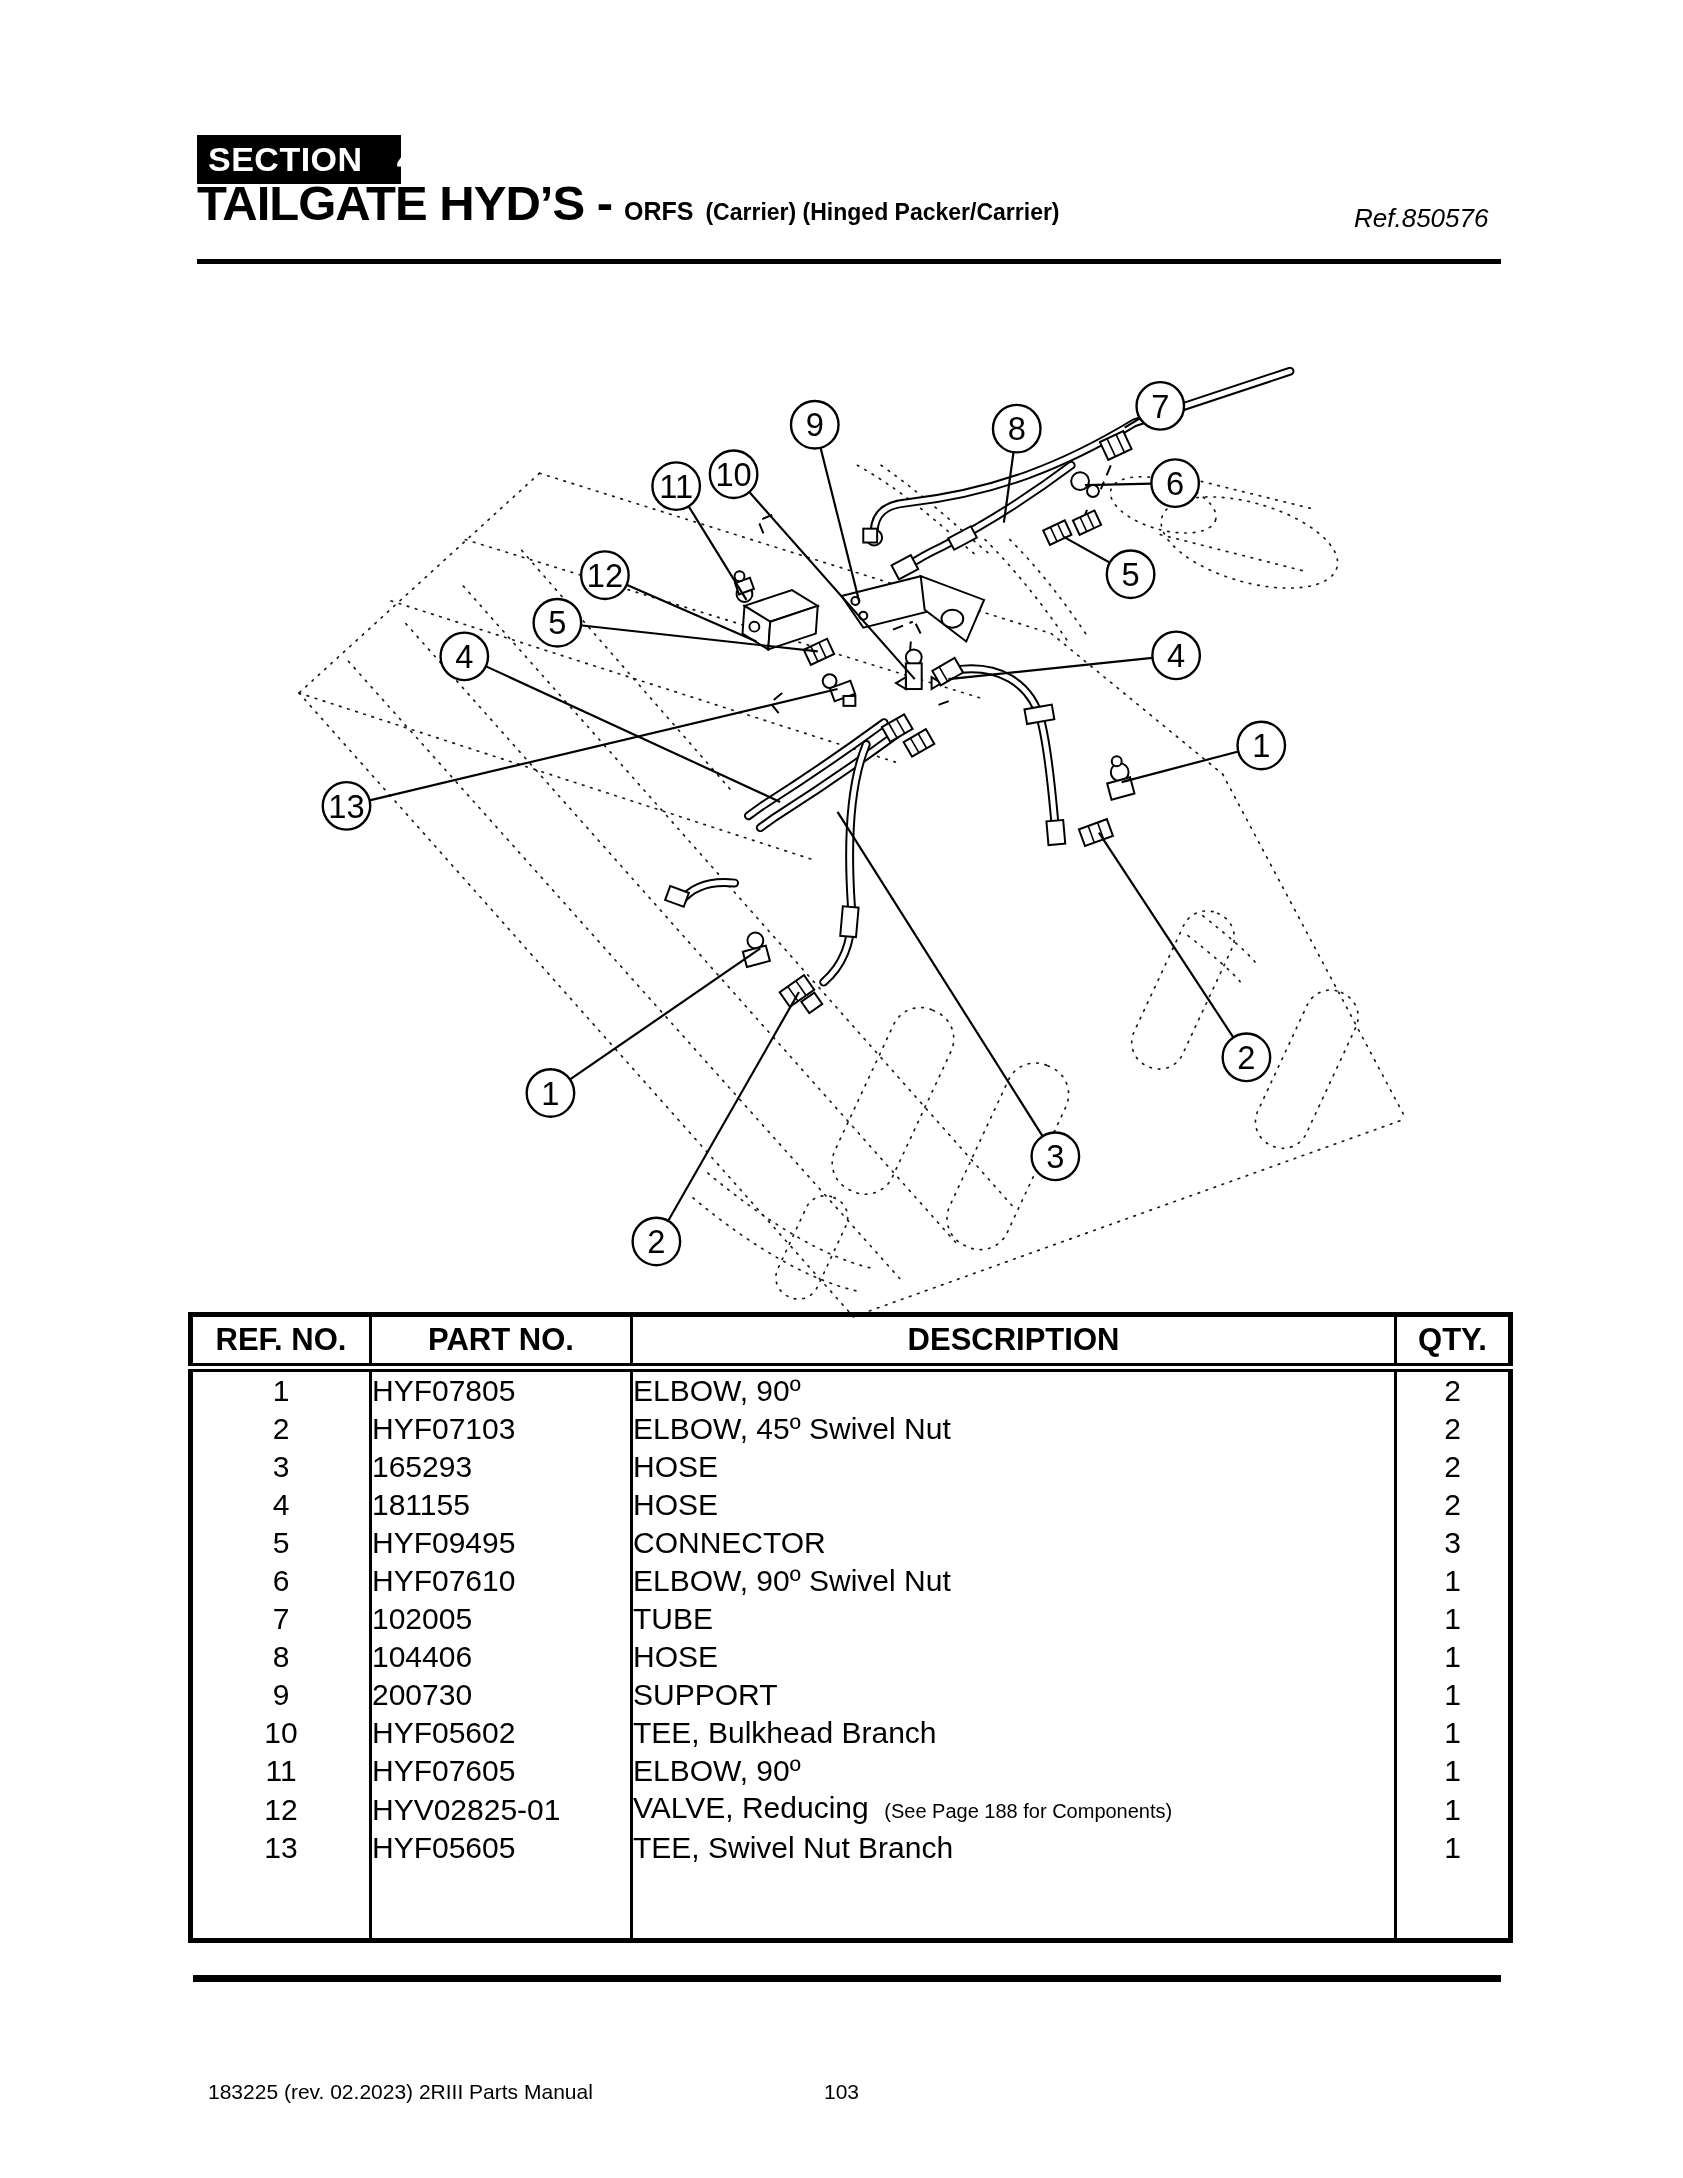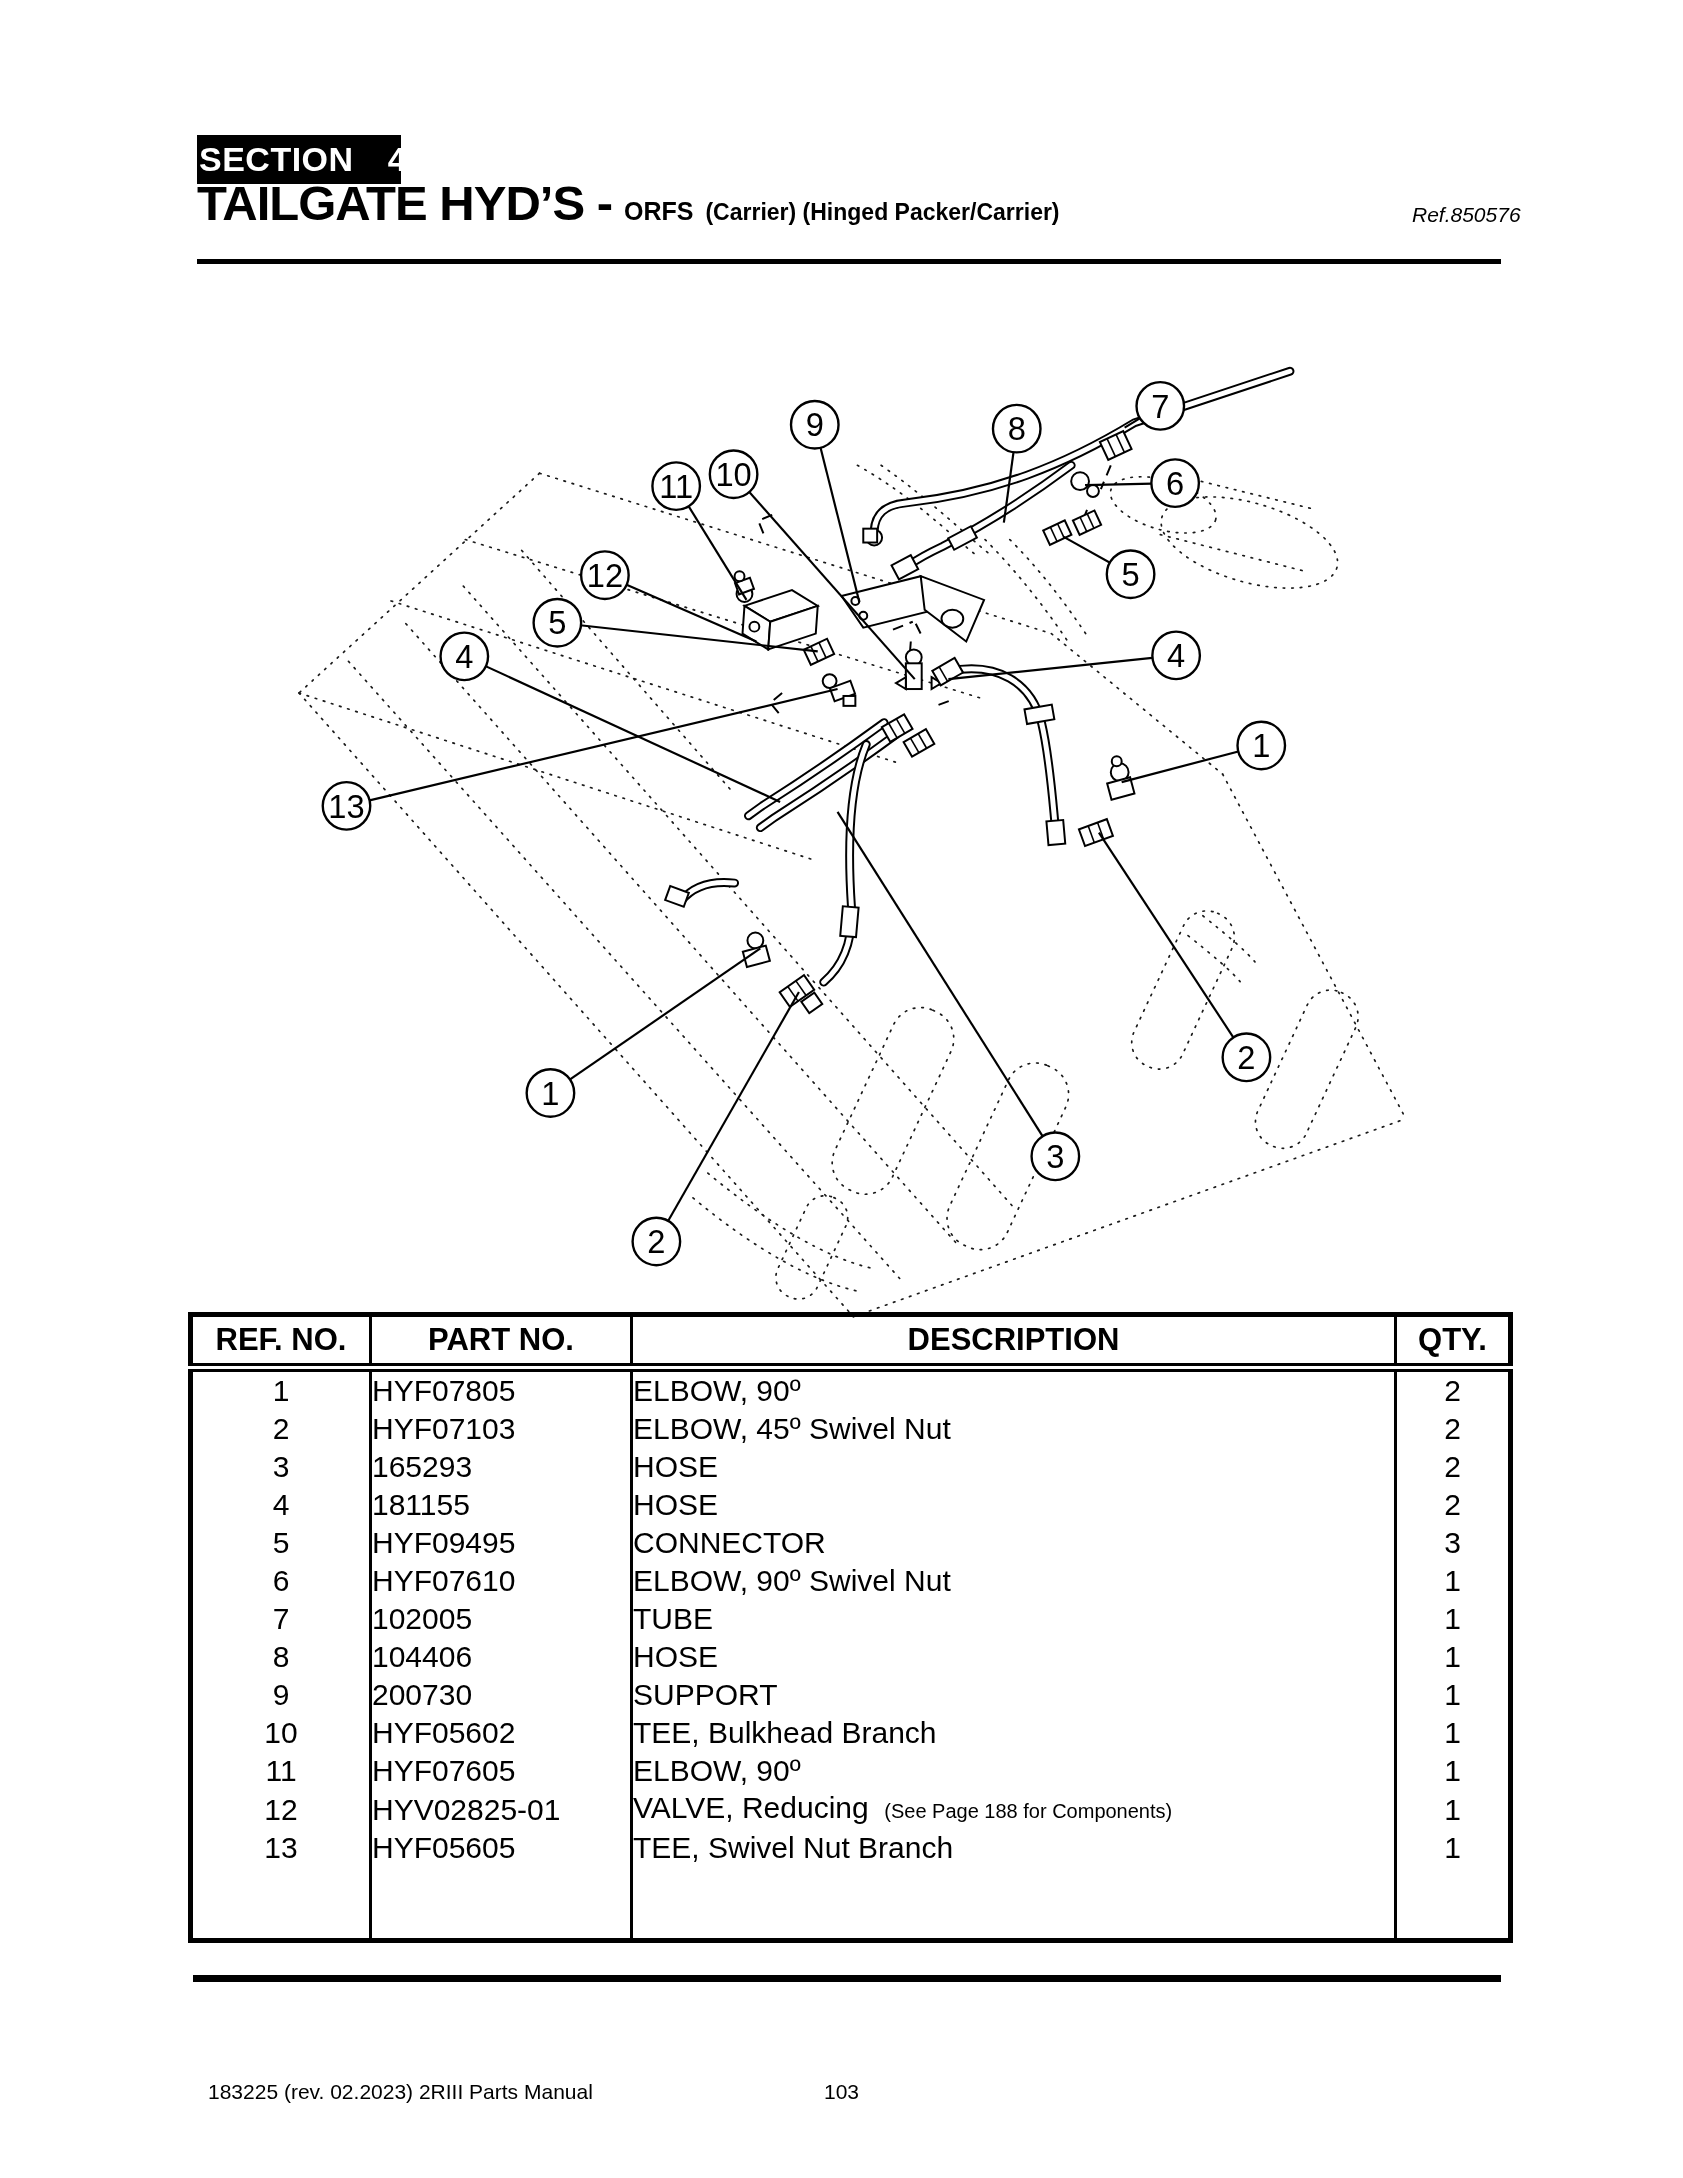--- a/index.html
+++ b/index.html
@@ -6,27 +6,27 @@
   .page{
     position:relative;width:1683px;height:2178px;background:#ffffff;
     font-family:"Liberation Sans", sans-serif;color:#000;overflow:hidden;
   }
   
   .section-badge{
     position:absolute;left:197px;top:135px;width:204px;height:49px;
     background:#000;color:#fff;display:flex;align-items:center;
     font-weight:bold;font-size:34px;letter-spacing:0.5px;
   }
-  .section-badge .sec-label{margin-left:2px;}
+  .section-badge .sec-label{margin-left:11px;}
   .section-badge .sec-num{margin-left:34px;}
   .title-row{position:absolute;left:197px;top:175px;display:flex;align-items:baseline;white-space:nowrap;}
   .title-main{font-weight:bold;font-size:49px;letter-spacing:-1px;}
   .title-sub{font-weight:bold;font-size:25px;margin-left:12px;}
   .title-detail{font-weight:bold;font-size:23px;margin-left:12px;}
-  .ref-note{position:absolute;left:1412px;top:203px;font-style:italic;font-size:21px;}
+  .ref-note{position:absolute;left:1354px;top:203px;font-style:italic;font-size:26px;}
   .title-rule{position:absolute;left:197px;top:259px;width:1304px;height:5px;background:#000;}
   
   .diagram-svg{position:absolute;left:0;top:0;}
   .balloon-circle{fill:#fff;stroke:#000;stroke-width:2.4px;}
   .balloon-text{font-family:"Liberation Sans",sans-serif;font-size:33px;fill:#000;text-anchor:middle;}
   .leader{stroke:#000;stroke-width:2.2px;fill:none;}
   .dotline{stroke:#1a1a1a;stroke-width:1.7px;fill:none;stroke-linecap:round;stroke-dasharray:1.6 7;}
   .dotshape{stroke:#1a1a1a;stroke-width:1.7px;fill:none;stroke-linecap:round;stroke-dasharray:1.6 7;}
   .dashmark{stroke:#000;stroke-width:2px;fill:none;stroke-dasharray:11 7;}
   .hose-outer{stroke:#000;stroke-width:9px;fill:none;stroke-linecap:round;}

